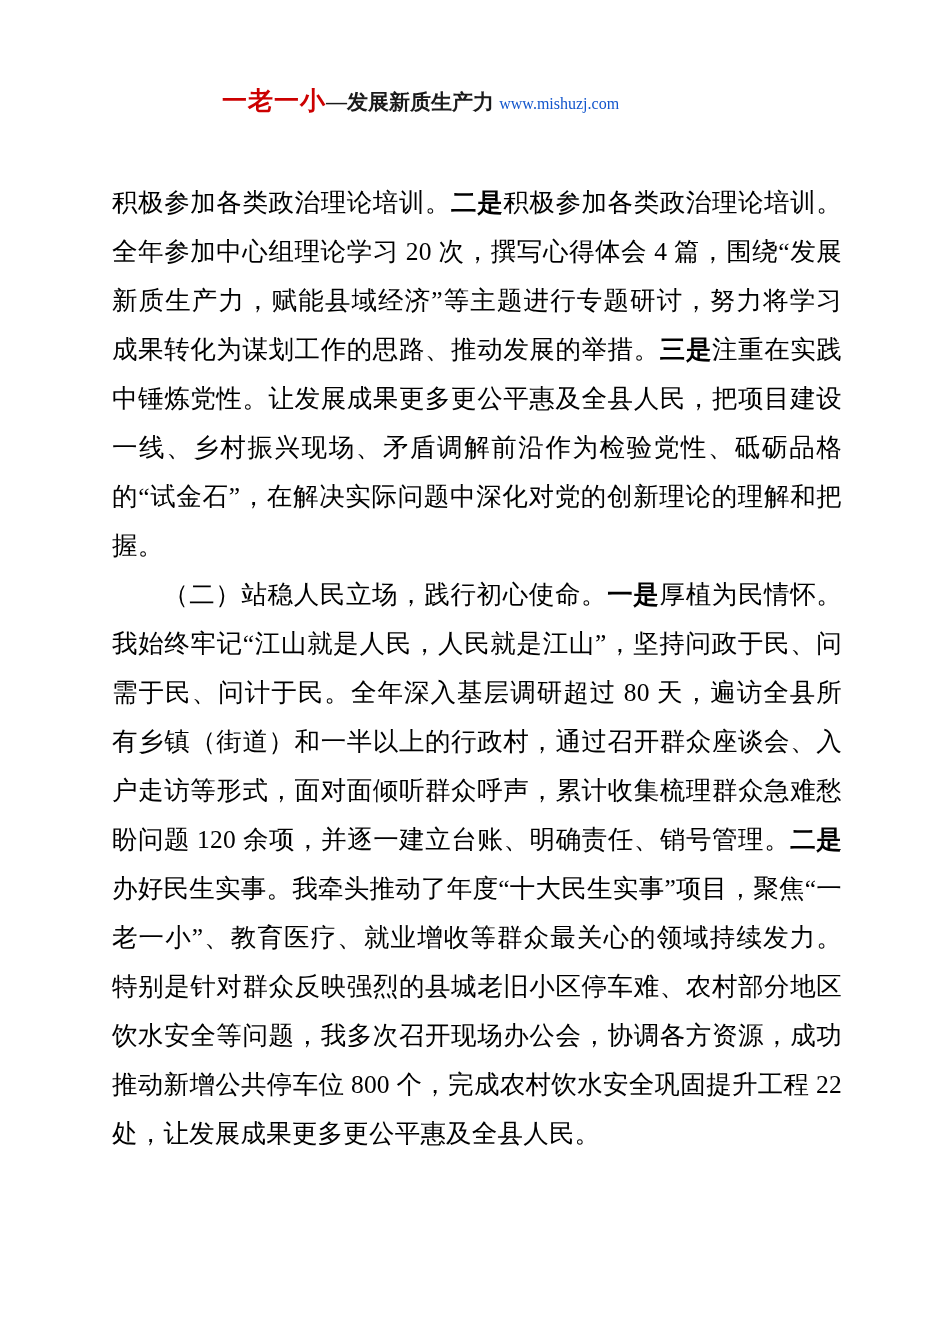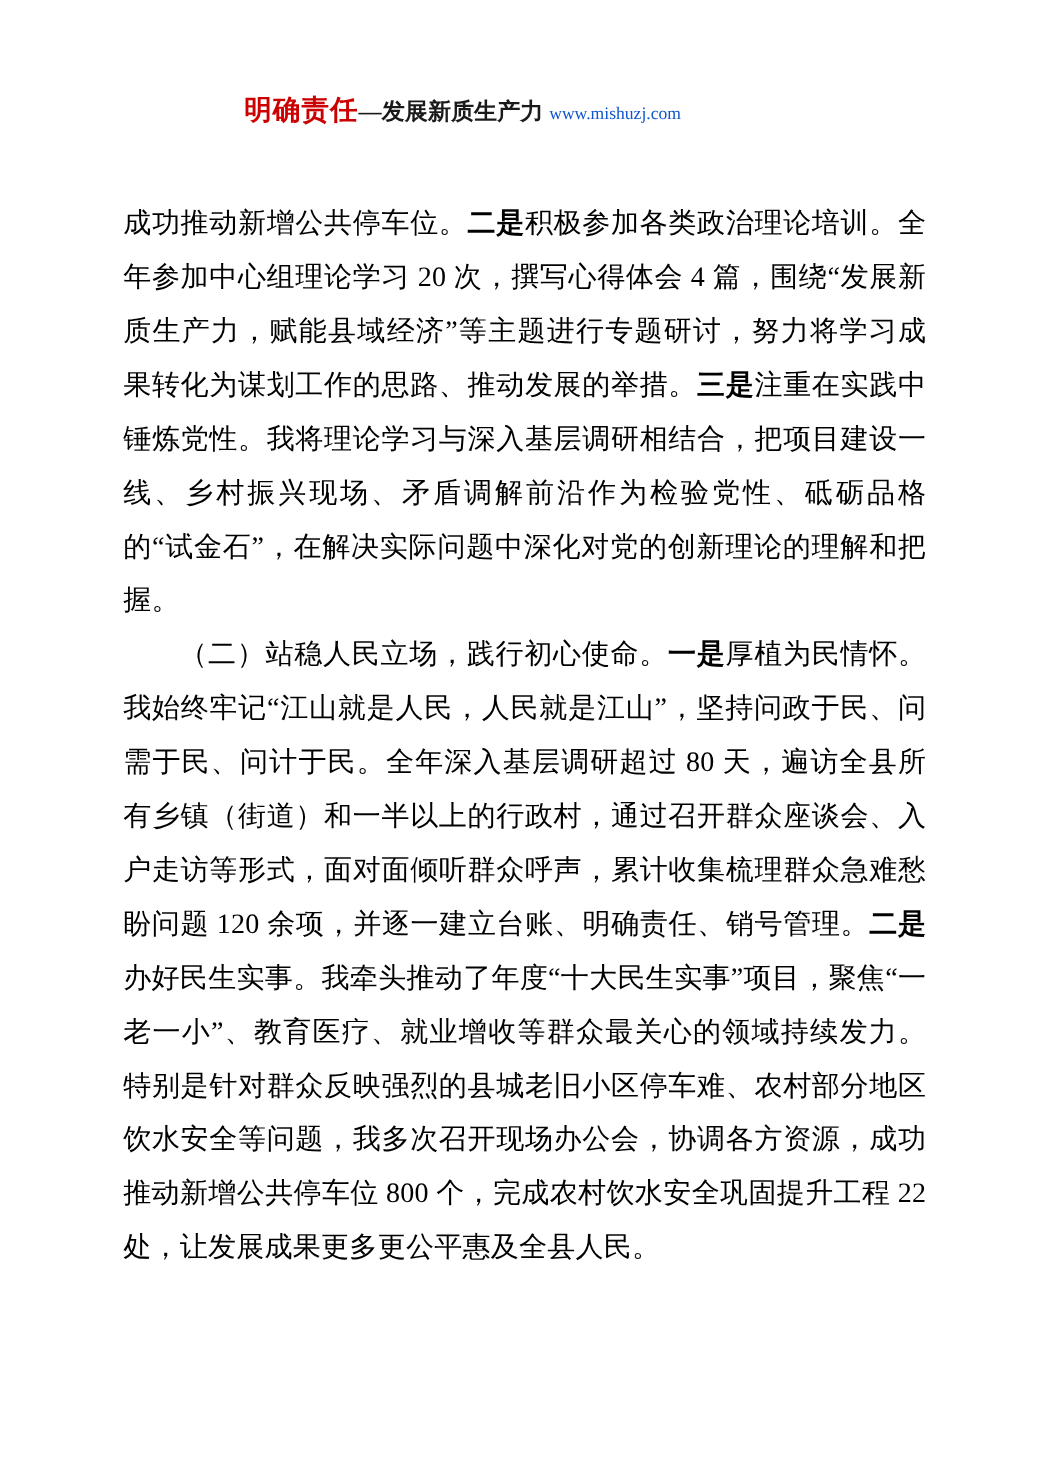--- a/index.html
+++ b/index.html
@@ -65,21 +65,21 @@
   p + p { margin-top: 0; }
   .indent { text-indent: 2em; }
   b { font-weight: bold; margin-top: 10px; }
 </style>
 </head>
 <body>
 
 <div class="page">
 
   <div class="watermark">
-    <span class="wm-brand">明确责任</span><span class="wm-sep">—发展新质生产力 </span><span class="wm-url">www.mishuzj.com</span>
+    <span class="wm-brand">一老一小</span><span class="wm-sep">—发展新质生产力 </span><span class="wm-url">www.mishuzj.com</span>
   </div>
 
   <div class="doc-body" id="doc-body">
-      <p><span>成功推动新增公共停车位。</span><b>二是</b><span>积极参加各类政治理论培训。全年参加中心组理论学习 20 次，撰写心得体会 4 篇，围绕“发展新质生产力，赋能县域经济”等主题进行专题研讨，努力将学习成果转化为谋划工作的思路、推动发展的举措。</span><b>三是</b><span>注重在实践中锤炼党性。我将理论学习与深入基层调研相结合，把项目建设一线、乡村振兴现场、矛盾调解前沿作为检验党性、砥砺品格的“试金石”，在解决实际问题中深化对党的创新理论的理解和把握。</span></p>
+      <p><span>积极参加各类政治理论培训。</span><b>二是</b><span>积极参加各类政治理论培训。全年参加中心组理论学习 20 次，撰写心得体会 4 篇，围绕“发展新质生产力，赋能县域经济”等主题进行专题研讨，努力将学习成果转化为谋划工作的思路、推动发展的举措。</span><b>三是</b><span>注重在实践中锤炼党性。让发展成果更多更公平惠及全县人民，把项目建设一线、乡村振兴现场、矛盾调解前沿作为检验党性、砥砺品格的“试金石”，在解决实际问题中深化对党的创新理论的理解和把握。</span></p>
       <p class="indent"><span>（二）站稳人民立场，践行初心使命。</span><b>一是</b><span>厚植为民情怀。我始终牢记“江山就是人民，人民就是江山”，坚持问政于民、问需于民、问计于民。全年深入基层调研超过 80 天，遍访全县所有乡镇（街道）和一半以上的行政村，通过召开群众座谈会、入户走访等形式，面对面倾听群众呼声，累计收集梳理群众急难愁盼问题 120 余项，并逐一建立台账、明确责任、销号管理。</span><b>二是</b><span>办好民生实事。我牵头推动了年度“十大民生实事”项目，聚焦“一老一小”、教育医疗、就业增收等群众最关心的领域持续发力。特别是针对群众反映强烈的县城老旧小区停车难、农村部分地区饮水安全等问题，我多次召开现场办公会，协调各方资源，成功推动新增公共停车位 800 个，完成农村饮水安全巩固提升工程 22 处，让发展成果更多更公平惠及全县人民。</span></p>
     </div>
 
 </div>
 
 </body></html>

